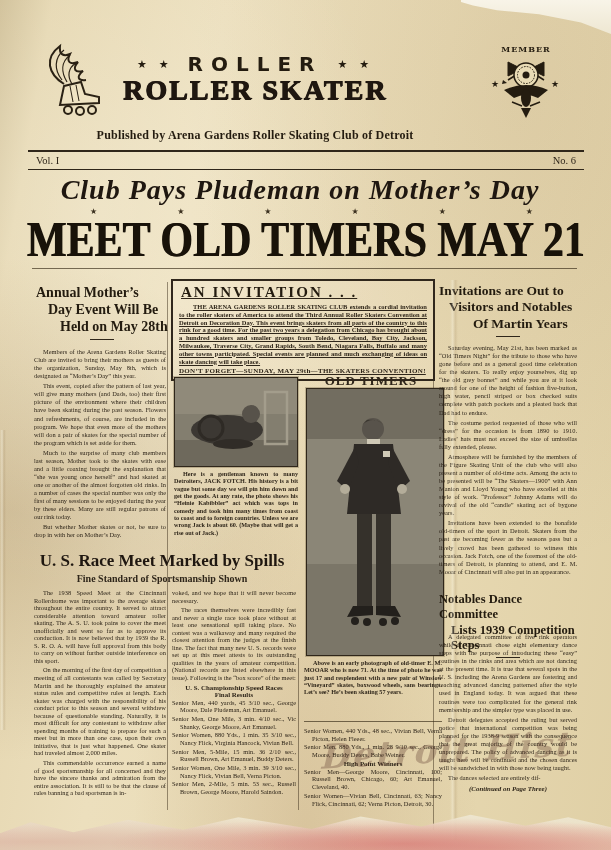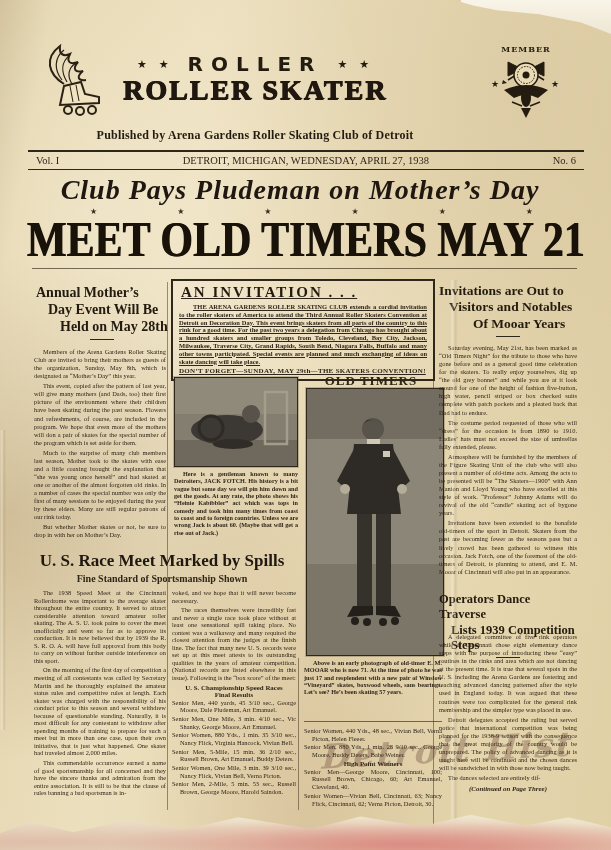--- a/index.html
+++ b/index.html
@@ -114,21 +114,20 @@
           <ellipse cx="38" cy="44" rx="5" ry="9" stroke-width="0"></ellipse>
           <path d="M33 54 L38 64 L43 54 Z" stroke-width="0"></path>
           <path d="M24 48 L34 52 M52 48 L42 52" stroke-width="1.5" fill="none"></path>
         </g>
       </svg>
     </div>
   </div>
 
   <div class="abs dateline" style="left:28px;top:150px;width:540px;">
     <span>Vol. I</span>
-    <span>DETROIT, MICHIGAN, WEDNESDAY, APRIL 27, 1938</span>
     <span>No. 6</span>
   </div>
 
   <div class="abs c kicker" style="left:40px;top:174px;width:520px;">Club Pays Pludeman on Mother’s Day</div>
   <div class="abs c starrow" style="left:90px;top:207px;width:440px;">★ ★ ★ ★ ★ ★</div>
   <div class="abs c mainhead" style="left:0;top:213px;width:611px;">MEET OLD TIMERS MAY 21</div>
   <div class="abs hrule" style="left:32px;top:268px;width:545px;"></div>
 
   <div class="abs vrule" style="left:167px;top:282px;height:528px;"></div>
   <div class="abs vrule" style="left:433px;top:280px;height:550px;"></div>
@@ -228,32 +227,32 @@
     <p class="result">Senior Women, 440 Yds., 48 sec., Vivian Bell, Verna Picton, Helen Fleeer.</p>
     <p class="result">Senior Men, 880 Yds., 1 min. 28 9/10 sec., George Moore, Buddy Deters, Babe Weiner.</p>
     <div class="restitle">High Point Winners</div>
     <p class="result">Senior Men—George Moore, Cincinnati, 100; Russell Brown, Chicago, 60; Art Emanuel, Cleveland, 40.</p>
     <p class="result">Senior Women—Vivian Bell, Cincinnati, 63; Nancy Flick, Cincinnati, 62; Verna Picton, Detroit, 30.</p>
   </div>
 
   <div class="abs" style="left:439px;top:283px;width:138px;font-size:13.5px;">
     <div class="b h3l" style="font-size:13.5px;">Invitations are Out to</div>
     <div class="b h3l" style="font-size:13.5px;padding-left:10px;">Visitors and Notables</div>
-    <div class="b h3l" style="font-size:13.5px;padding-left:34px;">Of Mooar Years</div>
+    <div class="b h3l" style="font-size:13.5px;padding-left:34px;">Of Martin Years</div>
     <div class="hdiv"></div>
   </div>
   <div class="abs body6" style="left:439px;top:344px;width:138px;">
     <p>Saturday evening, May 21st, has been marked as “Old Timers Night” for the tribute to those who have gone before and as a general good time celebration for the skaters.  To really enjoy yourselves, dig up “the old grey bonnet” and while you are at it look around for one of the height of fashion five-button, high water, pencil striped or box checked suits complete with patch pockets and a pleated back that Dad had to endure.</p>
     <p>The costume period requested of those who will “dress” for the occasion is from 1890 to 1910.  Ladies’ hats must not exceed the size of umbrellas fully extended, please.</p>
     <p>Atmosphere will be furnished by the members of the Figure Skating Unit of the club who will also present a number of old-time acts.  Among the acts to be presented will be “The Skaters—1900” with Ann Manion and Lloyd Young who have excelled at this style of work.  “Professor” Johnny Adams will do revival of the old “candle” skating act of bygone years.</p>
     <p>Invitations have been extended to the bonafide old-timers of the sport in Detroit.  Skaters from the past are becoming fewer as the seasons pass but a lively crowd has been gathered to witness this occasion.  Jack Fotch, one of the foremost of the old-timers of Detroit, is planning to attend, and E. M. Mooar of Cincinnati will also put in an appearance.</p>
   </div>
 
   <div class="abs" style="left:439px;top:592px;width:138px;">
-    <div class="b h3l" style="font-size:12.5px;">Operators Dance Traverse</div>
+    <div class="b h3l" style="font-size:12.5px;">Notables Dance Committee</div>
     <div class="b h3l" style="font-size:12.5px;padding-left:12px;">Lists 1939 Competition Steps</div>
     <div class="hdiv"></div>
   </div>
   <div class="abs body6" style="left:439px;top:633px;width:138px;">
     <p>A delegated committee of five rink operators while at Cincinnati chose eight elementary dance steps with the purpose of introducing these “easy” routines in the rinks and area which are not dancing at the present time.  It is true that several spots in the U. S. including the Arena Gardens are fostering and teaching advanced dancing patterned after the style used in England today.  It was argued that these routines were too complicated for the general rink membership and the simpler type was placed in use.</p>
     <p>Detroit delegates accepted the ruling but served notice that international competition was being planned for the 1938-9 season with the consequence that the great majority of the country would be unprepared.  The policy of advanced dancing as it is taught here will be continued and the chosen dances will be sandwiched in with those now being taught.</p>
     <p>The dances selected are entirely dif-</p>
     <div class="continued">(Continued on Page Three)</div>
   </div>
 

